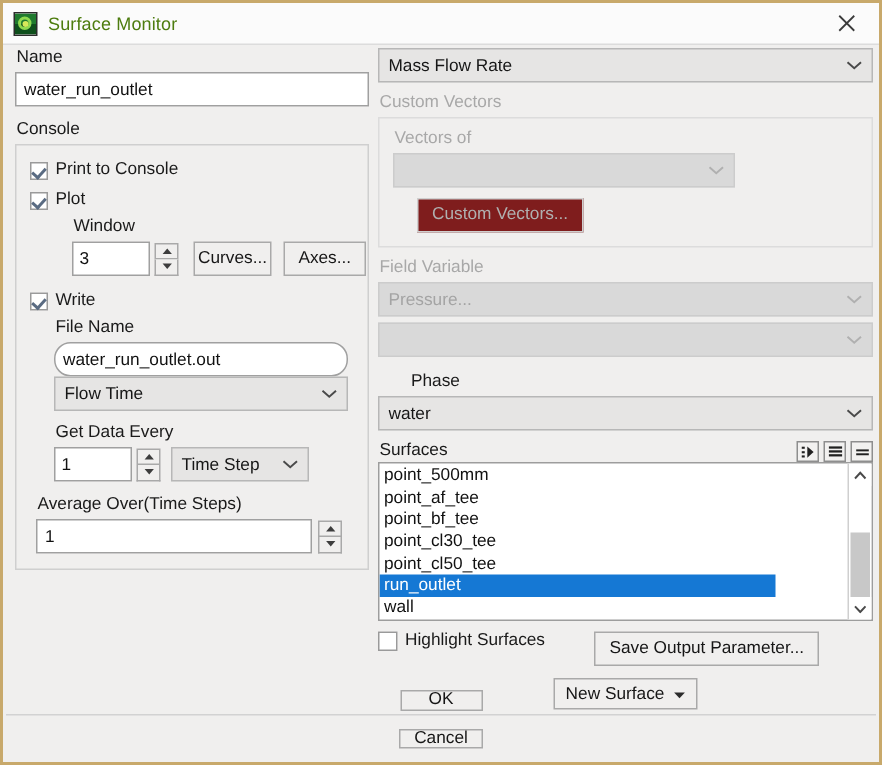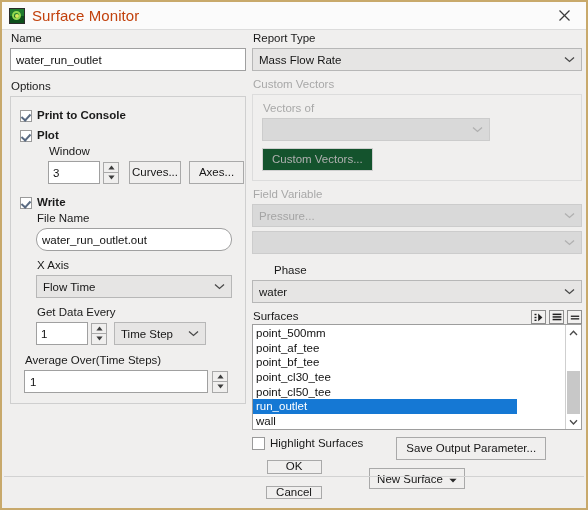--- a/index.html
+++ b/index.html
@@ -29,21 +29,21 @@
     position:relative;flex:0 0 auto;
     border:1px solid #2b2b2b;background:#ffffff;box-sizing:border-box;
     overflow:hidden;
   }
   .app-icon i{position:absolute;display:block;}
   .ic1{left:0;top:0;width:14px;height:7px;background:#1f7a2e;}
   .ic2{left:0;top:7px;width:14px;height:7px;background:#0e4f1c;}
   .ic3{left:2px;top:2px;width:9px;height:9px;border-radius:50%;
        border:2px solid #8fd94f;box-sizing:border-box;}
   .ic4{left:5px;top:5px;width:4px;height:4px;background:#d8e85a;border-radius:50%;}
-  .title-text{font-size:15px;color:#c2410c;letter-spacing:.1px;}
+  .title-text{font-size:12px;color:#4d7c0f;letter-spacing:.1px;}
   .close-btn{
     position:absolute;right:0;top:0;width:44px;height:26px;
     display:flex;align-items:center;justify-content:center;
     cursor:default;
   }
   .close-btn svg{display:block;}
   
   .left-pane{position:absolute;left:8px;top:30px;width:236px;}
   .right-pane{position:absolute;left:250px;top:30px;width:330px;}
 
@@ -57,21 +57,21 @@
     padding:0 5px;line-height:21px;outline:none;
   }
 
   
   .group{
     border:1px solid #cfcfcf;background:#f0efee;
     box-sizing:border-box;
   }
 
   
-  .chkrow{display:flex;align-items:flex-end;height:17px;margin-bottom:3px;font-weight:bold;}
+  .chkrow{display:flex;align-items:center;height:17px;margin-bottom:3px;}
   .chk{
     width:12px;height:12px;box-sizing:border-box;
     border:1px solid #9a9a9a;background:#ffffff;
     margin-right:5px;position:relative;flex:0 0 auto;
   }
   .chk.checked::after{
     content:"";position:absolute;left:2px;top:1px;
     width:4px;height:7px;border:solid #5a6b82;
     border-width:0 2px 2px 0;transform:rotate(42deg);
   }
@@ -95,21 +95,21 @@
   .sbtn svg{display:block;}
 
   
   .btn{
     box-sizing:border-box;height:23px;
     background:#f0efee;border:1px solid #a9a9a9;
     font-family:"Liberation Sans", sans-serif;font-size:11.5px;color:#161616;
     display:inline-flex;align-items:center;justify-content:center;
     padding:0 9px;line-height:1;
   }
-  .btn.dim{color:#b0b0b0;border-color:#cfcfcf;background:#14532d;}
+  .btn.dim{color:#b0b0b0;border-color:#cfcfcf;background:#7f1d1d;margin-left:16px;}
 
   
   .combo{
     box-sizing:border-box;width:100%;height:23px;
     background:#e6e5e4;border:1px solid #b7b7b7;
     display:flex;align-items:center;padding:0 6px;
     font-size:11.5px;color:#161616;position:relative;
   }
   .combo .cval{flex:1 1 auto;overflow:hidden;white-space:nowrap;}
   .combo .carrow{flex:0 0 auto;display:flex;align-items:center;}
@@ -185,21 +185,21 @@
         <line x1="11.5" y1="1.5" x2="1.5" y2="11.5" stroke="#3b3b3b" stroke-width="1.2"></line>
       </svg>
     </div>
   </div>
 
   <div class="left-pane">
 
     <div class="fieldlabel">Name</div>
     <input class="textinput" value="water_run_outlet" style="">
 
-    <div class="fieldlabel" style="margin-top:9px;">Options</div>
+    <div class="fieldlabel" style="margin-top:9px;">Console</div>
 
     <div class="group" style="padding:8px 9px 10px 9px;">
 
       <div class="chkrow">
         <span class="chk checked"></span>
         <span class="chklabel">Print to Console</span>
       </div>
 
       <div class="chkrow">
         <span class="chk checked"></span>
@@ -231,21 +231,20 @@
 
       <div class="chkrow" style="margin-top:8px;">
         <span class="chk checked"></span>
         <span class="chklabel">Write</span>
       </div>
 
       <div style="margin-left:16px;margin-top:3px;">
         <div class="fieldlabel">File Name</div>
         <input class="textinput" style="width: 196px; border-radius: 11px;" value="water_run_outlet.out">
 
-        <div class="fieldlabel" style="margin-top:8px;">X Axis</div>
         <div class="combo" style="width:196px;">
           <span class="cval">Flow Time</span>
           <span class="carrow">
             <svg width="11" height="7" viewBox="0 0 11 7">
                 <polyline points="1,1.5 5.5,5.5 10,1.5" fill="none" stroke="#4a4a4a" stroke-width="1.3"></polyline>
               </svg>
           </span>
         </div>
 
         <div class="fieldlabel" style="margin-top:8px;">Get Data Every</div>
@@ -293,21 +292,20 @@
             </span>
           </span>
         </div>
       </div>
 
     </div>
   </div>
 
   <div class="right-pane">
 
-    <div class="fieldlabel">Report Type</div>
     <div class="combo">
       <span class="cval">Mass Flow Rate</span>
       <span class="carrow">
         <svg width="11" height="7" viewBox="0 0 11 7">
             <polyline points="1,1.5 5.5,5.5 10,1.5" fill="none" stroke="#4a4a4a" stroke-width="1.3"></polyline>
           </svg>
       </span>
     </div>
 
     <div class="fieldlabel dim" style="margin-top:7px;">Custom Vectors</div>

